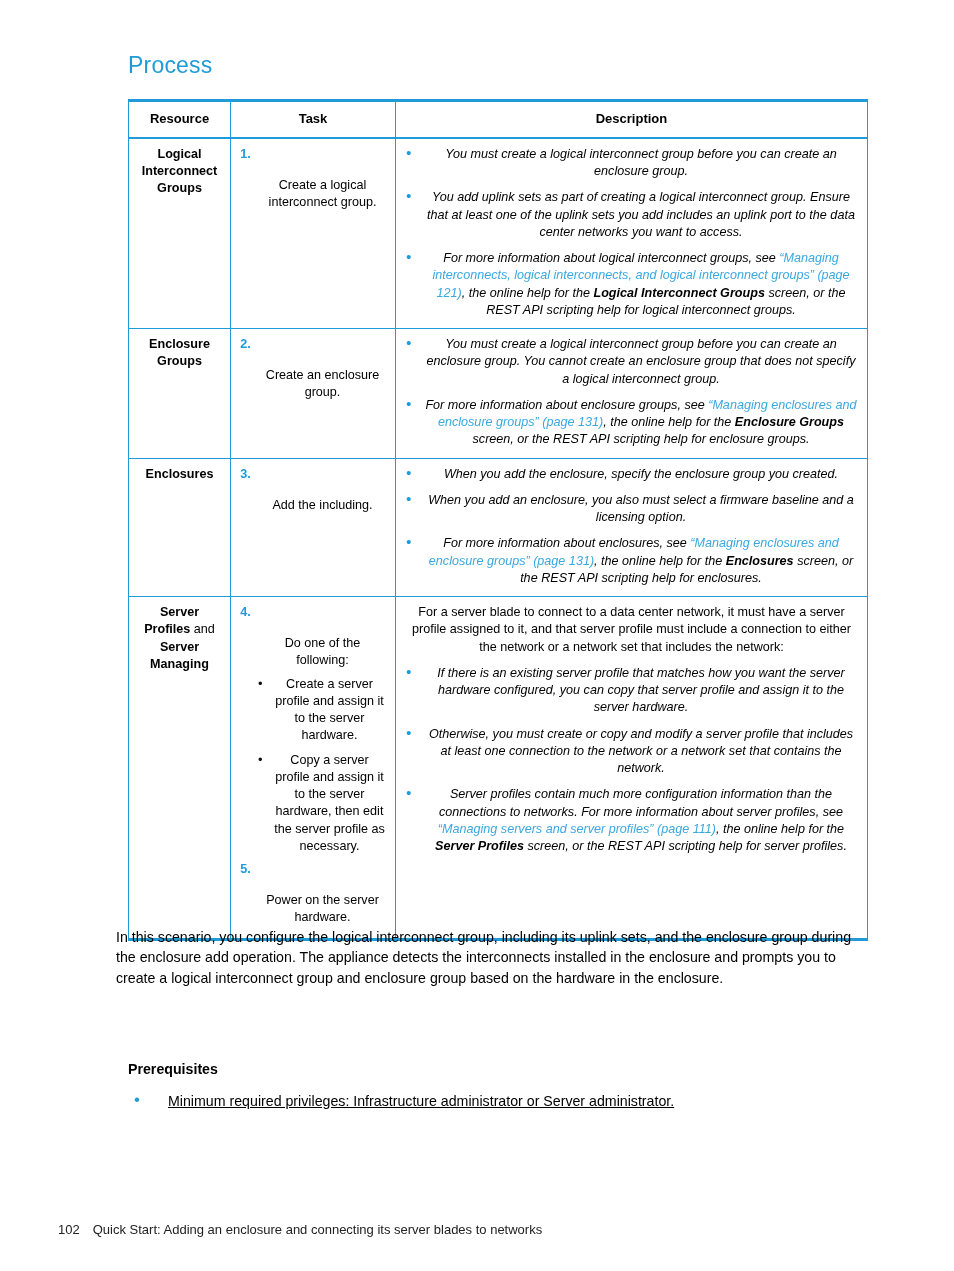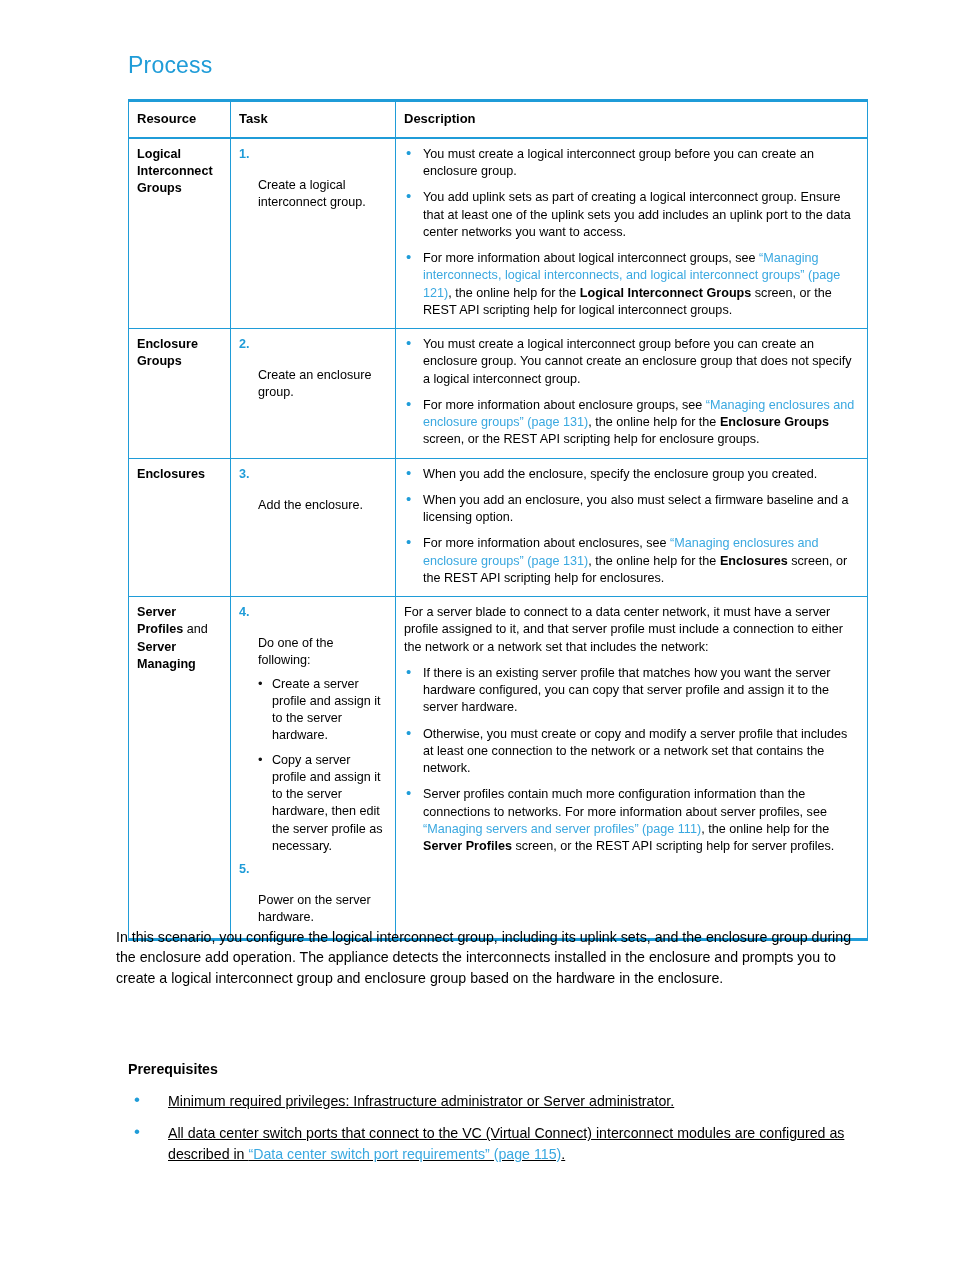--- a/index.html
+++ b/index.html
@@ -48,21 +48,21 @@
 
   .proc-table td, .proc-table th {
     border-left: 1.5px solid #1f9cd8;
     border-right: 1.5px solid #1f9cd8;
     border-top: 1.5px solid #1f9cd8;
     border-bottom: 1.5px solid #1f9cd8;
     vertical-align: top;
     padding: 7px 8px 9px 8px;
     font-size: 12.6px;
     line-height: 1.37;
-    text-align: left;
+    text-align: center;
   }
   .proc-table thead th {
     border-top: 3px solid #1f9cd8;
     border-bottom: 2.5px solid #1f9cd8;
     font-weight: bold;
     font-size: 13px;
     padding-top: 8px;
     padding-bottom: 9px;
   }
   .proc-table tbody tr:last-child td {
@@ -108,20 +108,21 @@
   
   ul.desc {
     list-style: none;
     margin: 0;
     padding: 0;
   }
   ul.desc > li {
     position: relative;
     padding-left: 19px;
     margin-bottom: 9px;
+    font-style: italic;
   }
   ul.desc > li:last-child { margin-bottom: 0; }
   ul.desc > li::before {
     content: "\2022";
     position: absolute;
     left: 2px; top: -2px;
     color: #1f9cd8;
     font-size: 15px;
     line-height: 1.2;
   }
@@ -260,21 +261,21 @@
         </td>
       </tr>
 
       <tr>
         <td class="res-cell">
           <span>Enclosures</span>
         </td>
         <td>
           <div class="step">
             <span class="num">3.</span>
-            <span class="txt">Add the enclosure.</span>
+            <span class="txt">Add the including.</span>
           </div>
         </td>
         <td>
           <ul class="desc">
             <li>When you add the enclosure, specify the enclosure group you created.</li>
             <li>When you add an enclosure, you also must select a firmware baseline and a licensing option.</li>
             <li><span>For more information about enclosures, see </span><span class="lnk">“Managing enclosures and enclosure groups” (page 131)</span><span>, the online help for the </span><span class="b">Enclosures</span><span> screen, or the REST API scripting help for enclosures.</span></li>
           </ul>
         </td>
       </tr>
@@ -311,17 +312,19 @@
   </table>
 
 
   <div class="body-block">
     <p>In this scenario, you configure the logical interconnect group, including its uplink sets, and the enclosure group during the enclosure add operation. The appliance detects the interconnects installed in the enclosure and prompts you to create a logical interconnect group and enclosure group based on the hardware in the enclosure.</p>
   </div>
 
   <div class="prereq-title">Prerequisites</div>
   <ul class="prereq">
     <li>Minimum required privileges: Infrastructure administrator or Server administrator.</li>
-    <li><span>All data center switch ports that connect to the VC (Virtual Connect) interconnect modules are configured as described in </span><span class="lnk">“Data center switch port requirements” (page 115)</span><span>.</span></li>
   </ul>
 
+  <div class="footer">
+    <span class="pnum">102</span><span>Quick Start: Adding an enclosure and connecting its server blades to networks</span>
+  </div>
 
 </div>
 
 </body></html>

